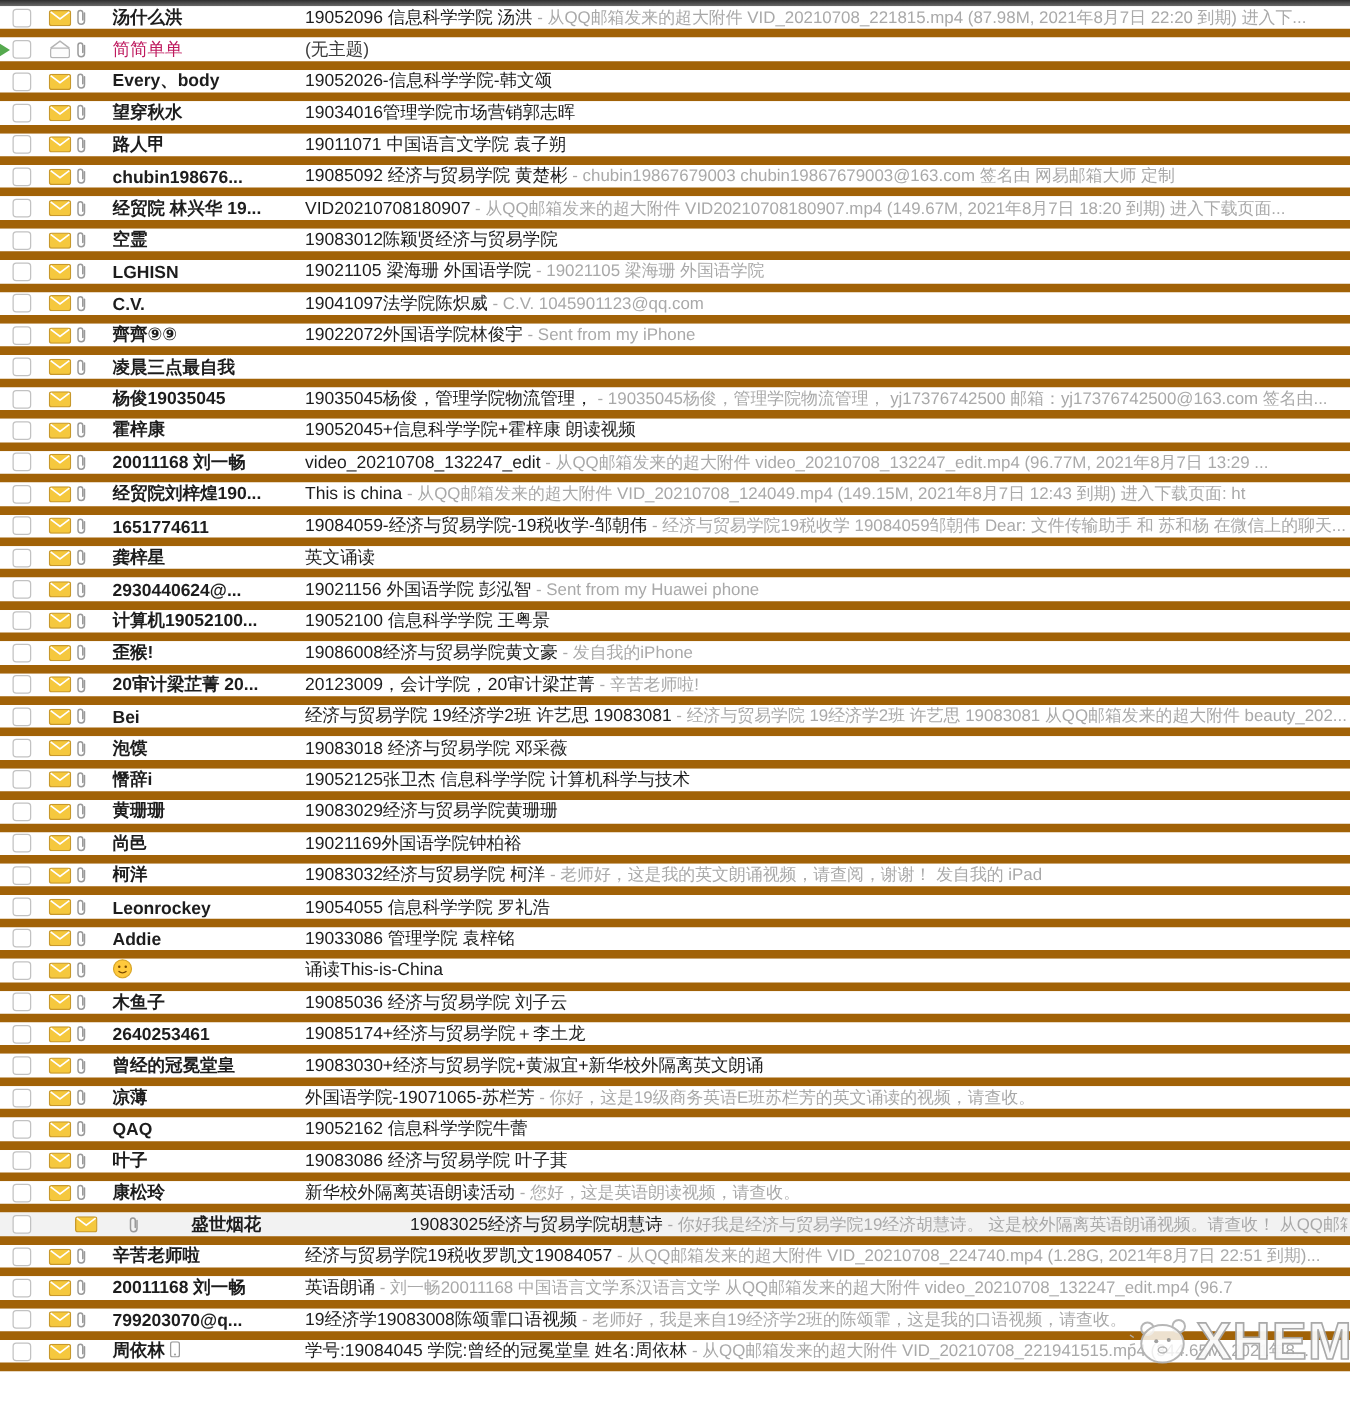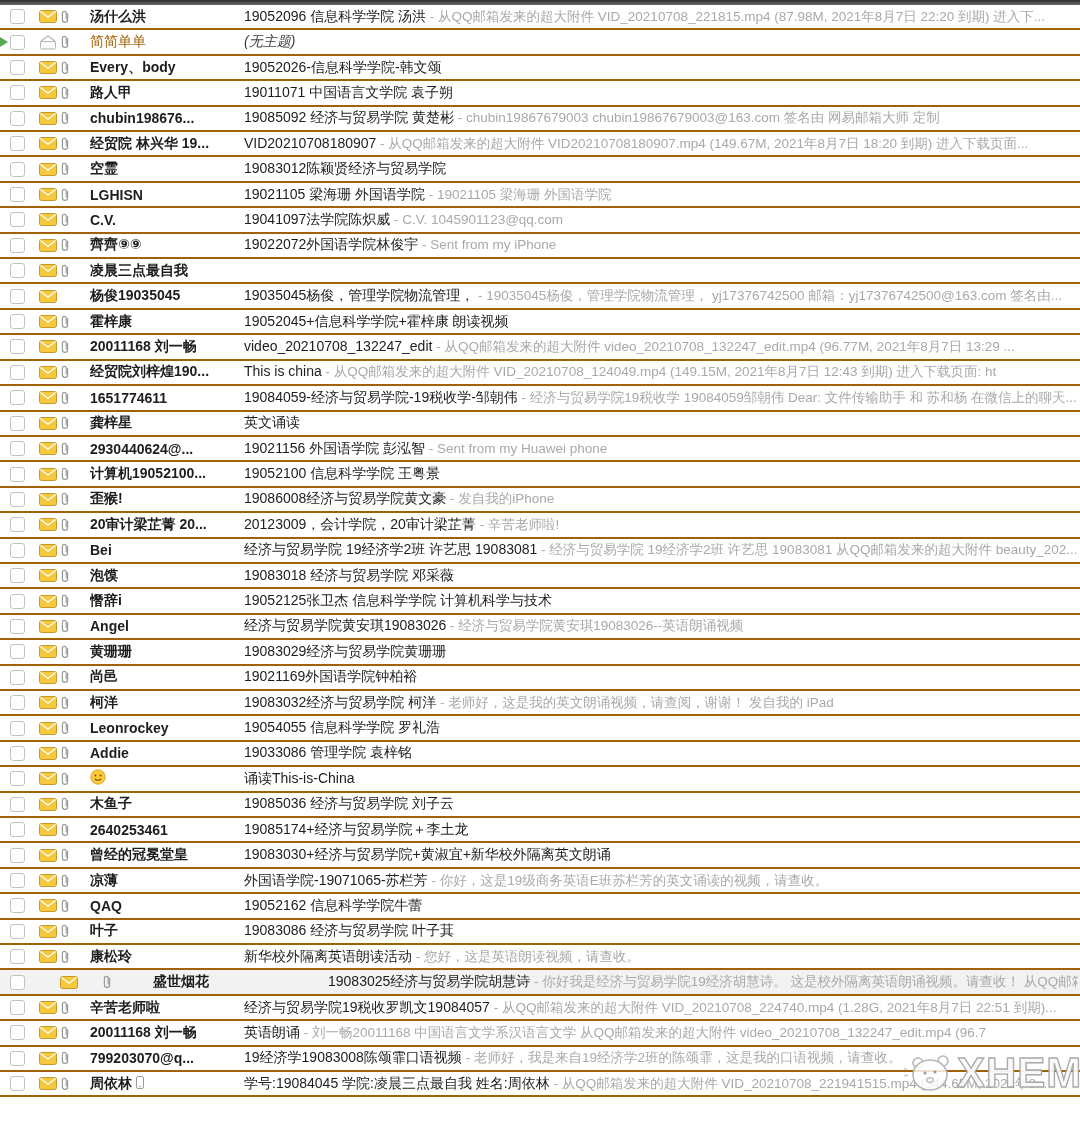--- a/index.html
+++ b/index.html
@@ -4,42 +4,42 @@
 <style>
   html,body{margin:0;padding:0;}
   body{
     width:1080px;height:1123px;overflow:hidden;background:#fff;
     font-family:"Liberation Sans","DejaVu Sans",sans-serif;
   }
   .topbar{height:5px;background:linear-gradient(#2e2e2e,#6b6b6b);}
   .mail-list{position:relative;}
   .row{
     position:relative;height:25.41px;display:flex;align-items:center;
-    border-bottom:2px solid #a16207;box-sizing:border-box;background:#fff;
+    border-bottom:7px solid #a16207;box-sizing:border-box;background:#fff;
   }
   .row.selected{background:#f2f2f2;gap:21px;}
   .cb{
     width:13px;height:13px;flex:none;margin-left:10px;
     border:1px solid #c2c2c2;border-radius:3px;background:#fff;
   }
   .envelope{flex:none;margin-left:14px;width:18px;height:15px;display:flex;align-items:center;}
   .clipwrap{flex:none;width:14px;margin-left:3px;display:flex;align-items:center;}
   .sender{
     flex:none;margin-left:16px;width:150px;
     font-size:14px;font-weight:bold;color:#1d1d1d;
     white-space:nowrap;overflow:hidden;display:flex;align-items:center;gap:4px;
   }
   .sender .stxt{overflow:hidden;white-space:nowrap;}
-  .sender.muted{font-weight:normal;color:#a16207;}
+  .sender.muted{font-weight:normal;color:#be185d;}
   .content{
     flex:1;margin-left:4px;margin-right:2px;
     font-size:14px;white-space:nowrap;overflow:hidden;
   }
   .subject{font-weight:normal;color:#1d1d1d;}
-  .subject.plain{font-weight:normal;color:#3c3c3c;font-style:italic;}
+  .subject.plain{font-weight:normal;color:#3c3c3c;}
   .sep,.preview{color:#a9a9a9;font-weight:normal;font-size:13.5px;}
   .replied{
     position:absolute;left:0;top:50%;transform:translateY(-50%);
     width:0;height:0;border-top:5px solid transparent;border-bottom:5px solid transparent;
     border-left:8px solid #55a94e;
   }
   .watermark{
     position:absolute;left:903px;top:1052px;display:flex;align-items:center;gap:4px;
     opacity:0.95;pointer-events:none;
   }
@@ -117,20 +117,38 @@
           <rect x="0.5" y="0.5" width="17" height="12" rx="2" fill="#F5C83E" stroke="#C7982C"></rect>
           <path d="M1.5 1.5 L9 7.2 L16.5 1.5" fill="none" stroke="#fff" stroke-width="1.3"></path>
         </svg>
       </span>
       <span class="clipwrap">
         <svg width="10" height="14" viewBox="0 0 10 14">
           <path d="M7.6 3.4 V9.8 a2.6 2.6 0 0 1 -5.2 0 V3.2 a1.9 1.9 0 0 1 3.8 0 V9" fill="none" stroke="#9a9a9a" stroke-width="1.2" stroke-linecap="round"></path>
         </svg>
       </span>
       <span class="sender">
+        <span class="stxt">望穿秋水</span>
+      </span>
+      <span class="content"><span class="subject">19034016管理学院市场营销郭志晖</span></span>
+    </div>
+    <div class="row">
+      <span class="cb"></span>
+      <span class="envelope">
+        <svg width="18" height="13" viewBox="0 0 18 13">
+          <rect x="0.5" y="0.5" width="17" height="12" rx="2" fill="#F5C83E" stroke="#C7982C"></rect>
+          <path d="M1.5 1.5 L9 7.2 L16.5 1.5" fill="none" stroke="#fff" stroke-width="1.3"></path>
+        </svg>
+      </span>
+      <span class="clipwrap">
+        <svg width="10" height="14" viewBox="0 0 10 14">
+          <path d="M7.6 3.4 V9.8 a2.6 2.6 0 0 1 -5.2 0 V3.2 a1.9 1.9 0 0 1 3.8 0 V9" fill="none" stroke="#9a9a9a" stroke-width="1.2" stroke-linecap="round"></path>
+        </svg>
+      </span>
+      <span class="sender">
         <span class="stxt">路人甲</span>
       </span>
       <span class="content"><span class="subject">19011071 中国语言文学院 袁子朔</span></span>
     </div>
     <div class="row">
       <span class="cb"></span>
       <span class="envelope">
         <svg width="18" height="13" viewBox="0 0 18 13">
           <rect x="0.5" y="0.5" width="17" height="12" rx="2" fill="#F5C83E" stroke="#C7982C"></rect>
           <path d="M1.5 1.5 L9 7.2 L16.5 1.5" fill="none" stroke="#fff" stroke-width="1.3"></path>
@@ -475,38 +493,20 @@
       </span>
       <span class="clipwrap">
         <svg width="10" height="14" viewBox="0 0 10 14">
           <path d="M7.6 3.4 V9.8 a2.6 2.6 0 0 1 -5.2 0 V3.2 a1.9 1.9 0 0 1 3.8 0 V9" fill="none" stroke="#9a9a9a" stroke-width="1.2" stroke-linecap="round"></path>
         </svg>
       </span>
       <span class="sender">
         <span class="stxt">憯辞i</span>
       </span>
       <span class="content"><span class="subject">19052125张卫杰 信息科学学院 计算机科学与技术</span></span>
-    </div>
-    <div class="row">
-      <span class="cb"></span>
-      <span class="envelope">
-        <svg width="18" height="13" viewBox="0 0 18 13">
-          <rect x="0.5" y="0.5" width="17" height="12" rx="2" fill="#F5C83E" stroke="#C7982C"></rect>
-          <path d="M1.5 1.5 L9 7.2 L16.5 1.5" fill="none" stroke="#fff" stroke-width="1.3"></path>
-        </svg>
-      </span>
-      <span class="clipwrap">
-        <svg width="10" height="14" viewBox="0 0 10 14">
-          <path d="M7.6 3.4 V9.8 a2.6 2.6 0 0 1 -5.2 0 V3.2 a1.9 1.9 0 0 1 3.8 0 V9" fill="none" stroke="#9a9a9a" stroke-width="1.2" stroke-linecap="round"></path>
-        </svg>
-      </span>
-      <span class="sender">
-        <span class="stxt">Angel</span>
-      </span>
-      <span class="content"><span class="subject">经济与贸易学院黄安琪19083026</span><span class="sep"> - </span><span class="preview">经济与贸易学院黄安琪19083026--英语朗诵视频</span></span>
     </div>
     <div class="row">
       <span class="cb"></span>
       <span class="envelope">
         <svg width="18" height="13" viewBox="0 0 18 13">
           <rect x="0.5" y="0.5" width="17" height="12" rx="2" fill="#F5C83E" stroke="#C7982C"></rect>
           <path d="M1.5 1.5 L9 7.2 L16.5 1.5" fill="none" stroke="#fff" stroke-width="1.3"></path>
         </svg>
       </span>
       <span class="clipwrap">
@@ -826,21 +826,21 @@
           <path d="M7.6 3.4 V9.8 a2.6 2.6 0 0 1 -5.2 0 V3.2 a1.9 1.9 0 0 1 3.8 0 V9" fill="none" stroke="#9a9a9a" stroke-width="1.2" stroke-linecap="round"></path>
         </svg>
       </span>
       <span class="sender">
         <span class="stxt">周依林</span>
         <span><svg width="8" height="13" viewBox="0 0 8 13">
             <rect x="0.5" y="0.5" width="7" height="12" rx="1.6" fill="#fff" stroke="#9a9a9a"></rect>
             <circle cx="4" cy="10.6" r="0.8" fill="#9a9a9a"></circle>
           </svg></span>
       </span>
-      <span class="content"><span class="subject">学号:19084045  学院:凌晨三点最自我  姓名:周依林</span><span class="sep"> - </span><span class="preview">从QQ邮箱发来的超大附件 VID_20210708_221941515.mp4 (344.65M, 2021年8...</span></span>
+      <span class="content"><span class="subject">学号:19084045  学院:曾经的冠冕堂皇  姓名:周依林</span><span class="sep"> - </span><span class="preview">从QQ邮箱发来的超大附件 VID_20210708_221941515.mp4 (344.65M, 2021年8...</span></span>
     </div>
   </div>
 
 <div class="watermark">
   <svg width="50" height="42" viewBox="0 0 50 42" fill="none" stroke="#b3b3b3" stroke-width="1.6">
     <path d="M4 18 l-3 -2 M5 23 l-4 1" stroke-width="1.2"></path>
     <circle cx="15" cy="11" r="5" fill="rgba(255,255,255,0.85)"></circle>
     <circle cx="40" cy="9" r="5" fill="rgba(255,255,255,0.85)"></circle>
     <ellipse cx="27" cy="23" rx="17" ry="15" fill="rgba(255,255,255,0.85)"></ellipse>
     <circle cx="22" cy="21" r="1.6" fill="#9a9a9a" stroke="none"></circle>

